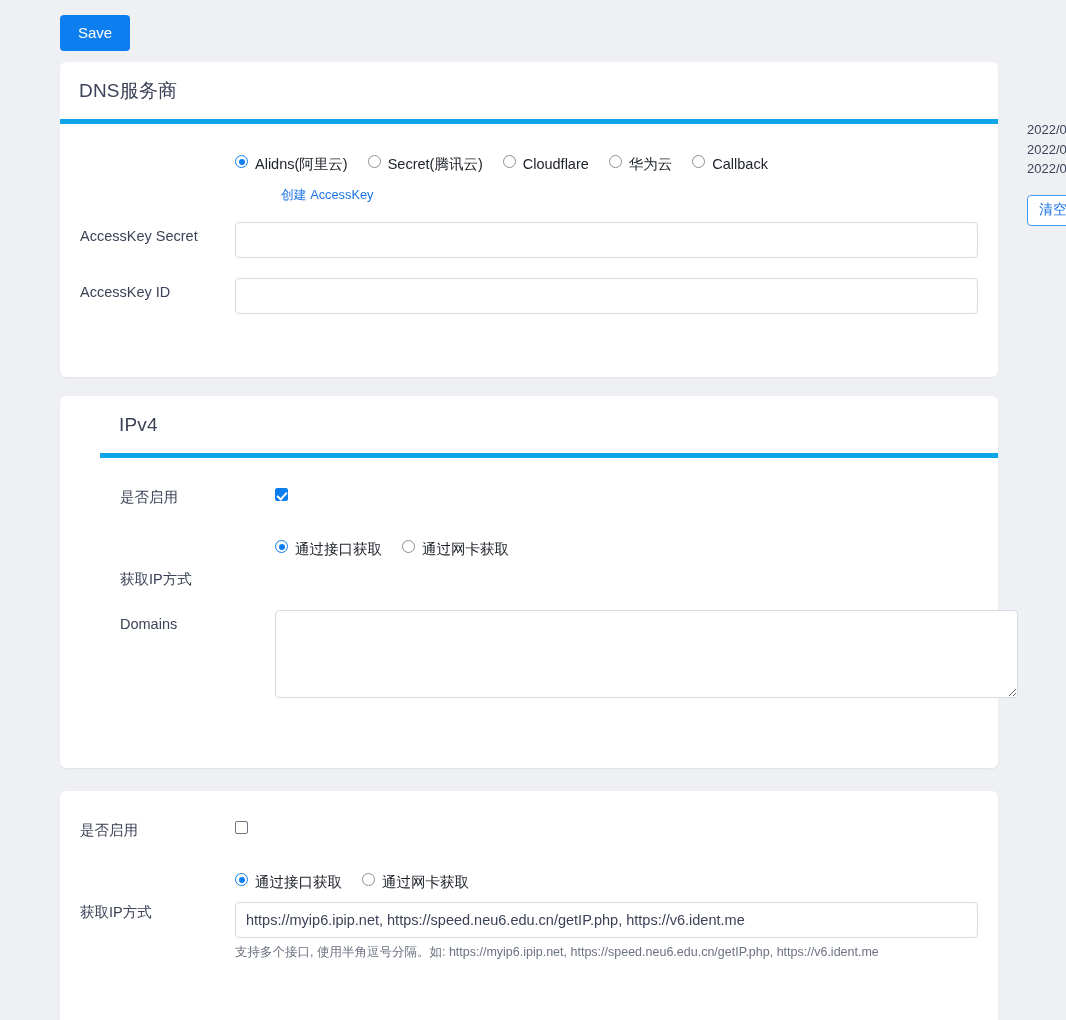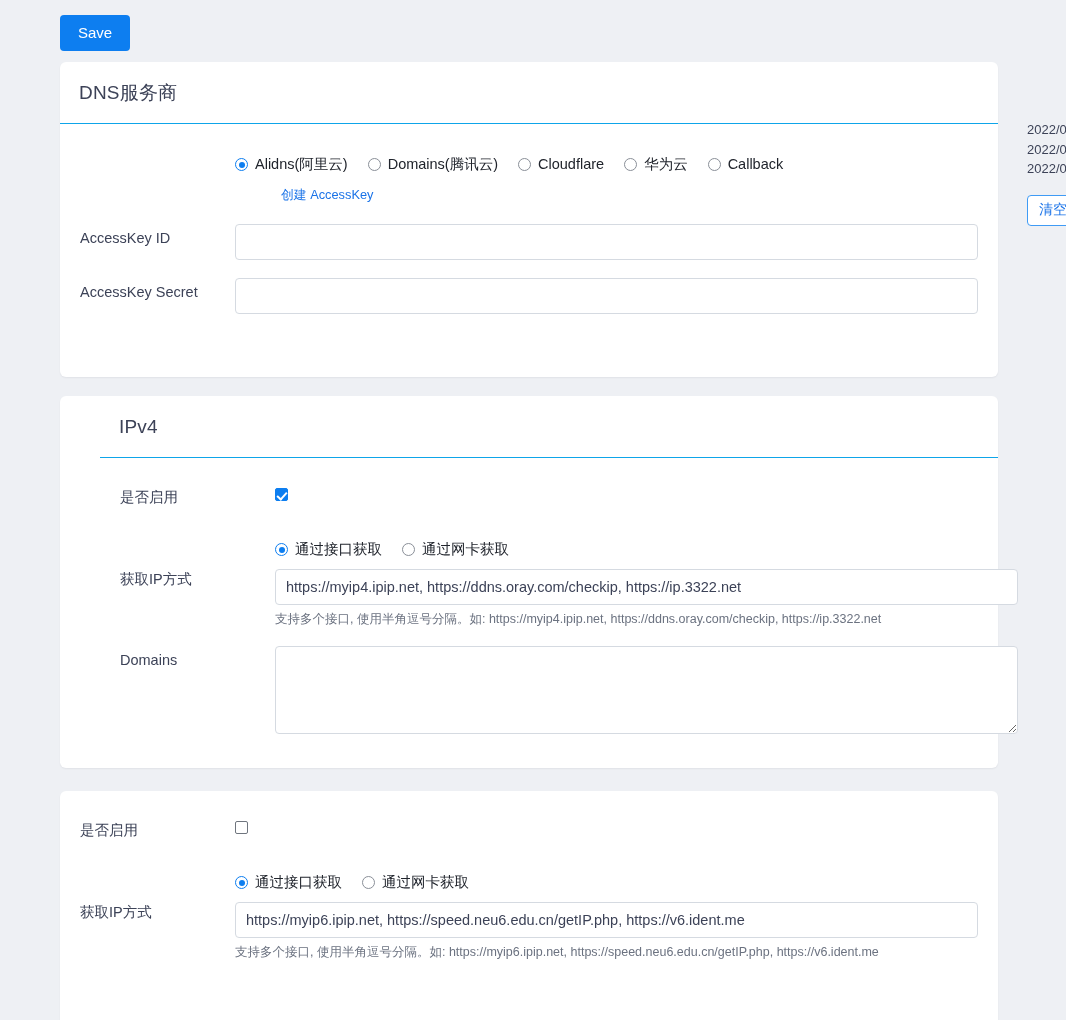--- a/index.html
+++ b/index.html
@@ -39,21 +39,21 @@
   .card {
     position: absolute;
     left: 60px;
     width: 938px;
     background: #ffffff;
     border-radius: 6px;
     box-shadow: 0 1px 2px rgba(16,24,40,0.06);
   }
   .card-header {
     height: 62px;
-    border-bottom: 1px solid #0ea5e9;
+    border-bottom: 5px solid #0ea5e9;
     display: flex;
     align-items: center;
     padding-left: 19px;
   }
   .card-title {
     font-size: 19px;
     color: #3c4257;
     font-weight: 500;
     letter-spacing: 0.2px;
   }
@@ -106,21 +106,20 @@
     font-size: 12.5px;
     color: #6b7280;
     margin-top: 6px;
     line-height: 16px;
   }
 
   
   .radio-group { display: flex; align-items: center; }
   .radio-item {
     display: flex;
-    align-items: center;
     margin-right: 20px;
     cursor: pointer;
   }
   .radio-item:last-child { margin-right: 4px; }
   .radio-dot {
     width: 13px; height: 13px;
     border-radius: 50%;
     border: 1px solid #8a8f98;
     background: #fff;
     margin-right: 7px;
@@ -222,55 +221,55 @@
       <div class="form-row" style="padding-top:31px;">
         <div class="form-label"></div>
         <div class="form-control">
           <div class="radio-group">
             <label class="radio-item">
               <span class="radio-dot on"></span>
               <span class="radio-label">Alidns(阿里云)</span>
             </label>
             <label class="radio-item">
               <span class="radio-dot"></span>
-              <span class="radio-label">Domains(腾讯云)</span>
+              <span class="radio-label">Secret(腾讯云)</span>
             </label>
             <label class="radio-item">
               <span class="radio-dot"></span>
               <span class="radio-label">Cloudflare</span>
             </label>
             <label class="radio-item">
               <span class="radio-dot"></span>
               <span class="radio-label">华为云</span>
             </label>
             <label class="radio-item">
               <span class="radio-dot"></span>
               <span class="radio-label">Callback</span>
             </label>
           </div>
           <div style="margin-top:11px;">
             <a class="link">创建 AccessKey</a>
           </div>
-        </div>
-      </div>
-
-      <div class="form-row" style="padding-top:20px;">
-        <div class="form-label">AccessKey ID</div>
-        <div class="form-control">
-          <input class="txt-input" type="text" value="" style="">
         </div>
       </div>
 
       <div class="form-row" style="padding-top:18px;">
         <div class="form-label" style="line-height:24px; width:140px; flex:0 0 140px;">AccessKey Secret</div>
         <div class="form-control" style="margin-left:15px;">
           <input class="txt-input" type="text" value="" style="">
         </div>
       </div>
 
+      <div class="form-row" style="padding-top:20px;">
+        <div class="form-label">AccessKey ID</div>
+        <div class="form-control">
+          <input class="txt-input" type="text" value="" style="">
+        </div>
+      </div>
+
     </div>
   </div>
 
   <div class="card" style="top:396px; height:372px;padding-left:40px;">
     <div class="card-header">
       <span class="card-title">IPv4</span>
     </div>
     <div class="card-body">
 
       <div class="form-row" style="padding-top:25px;">
@@ -285,24 +284,20 @@
         <div class="form-control">
           <div class="radio-group">
             <label class="radio-item">
               <span class="radio-dot on"></span>
               <span class="radio-label">通过接口获取</span>
             </label>
             <label class="radio-item">
               <span class="radio-dot"></span>
               <span class="radio-label">通过网卡获取</span>
             </label>
-          </div>
-          <div style="margin-top:10px;">
-            <input class="txt-input" type="text" value="https://myip4.ipip.net, https://ddns.oray.com/checkip, https://ip.3322.net" style="">
-            <div class="help-text">支持多个接口, 使用半角逗号分隔。如: https://myip4.ipip.net, https://ddns.oray.com/checkip, https://ip.3322.net</div>
           </div>
         </div>
       </div>
 
       <div class="form-row" style="padding-top:19px;justify-content:space-between;">
         <div class="form-label">Domains</div>
         <div class="form-control">
           <textarea class="txt-area" style=""></textarea>
         </div>
       </div>

